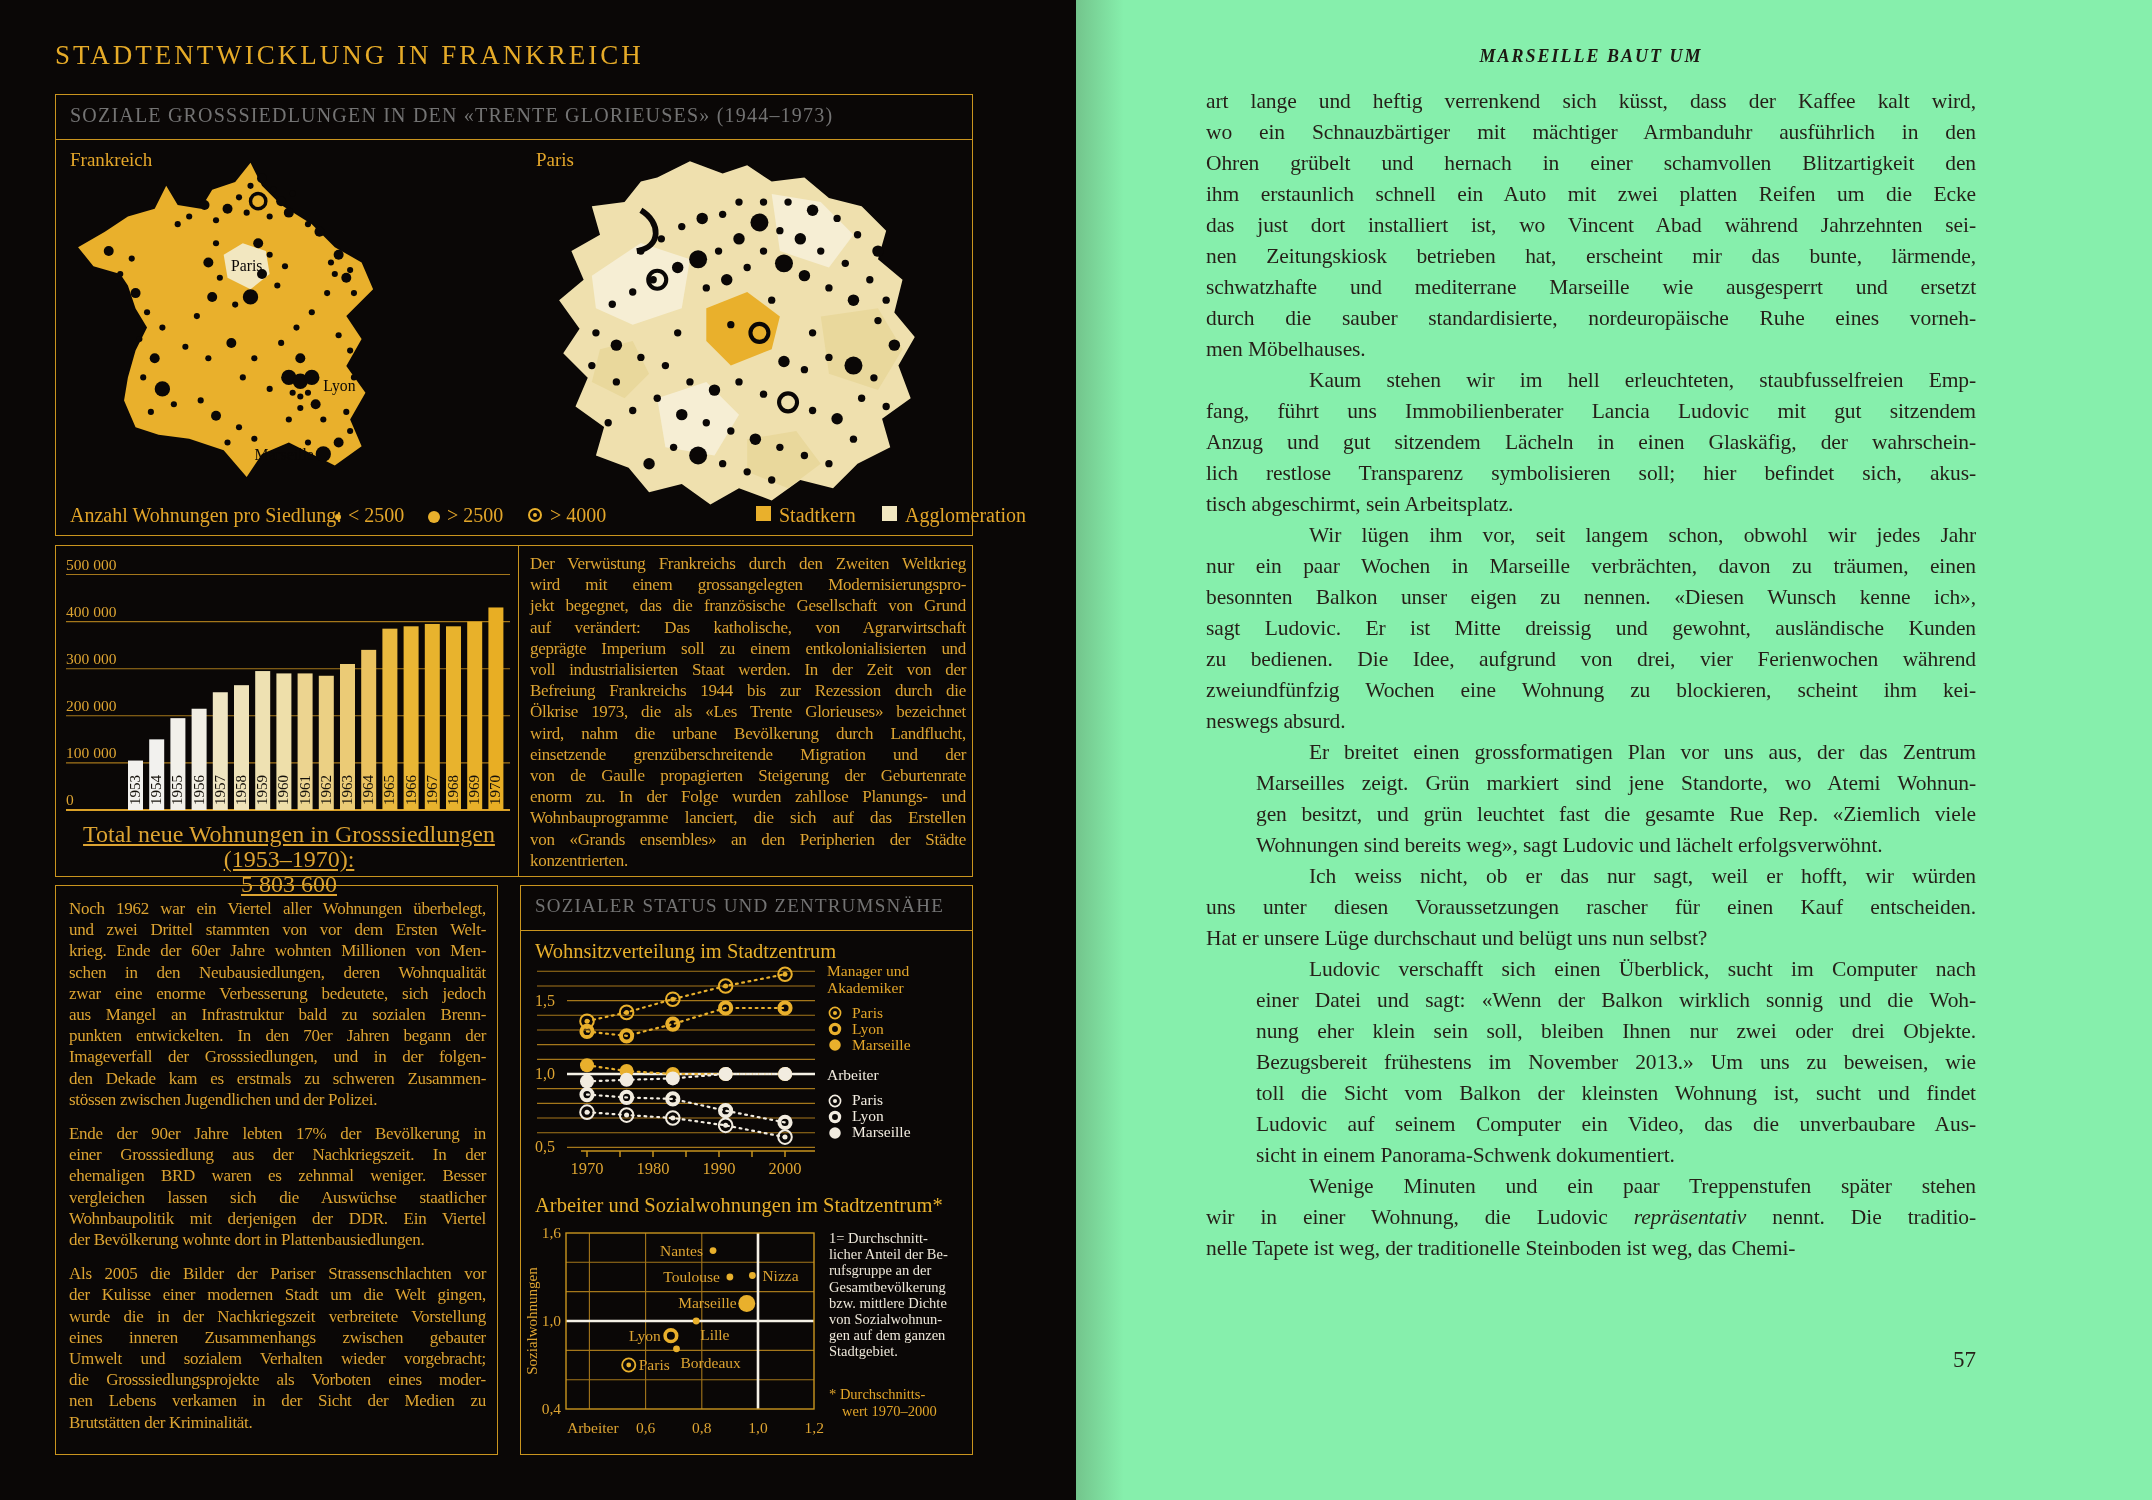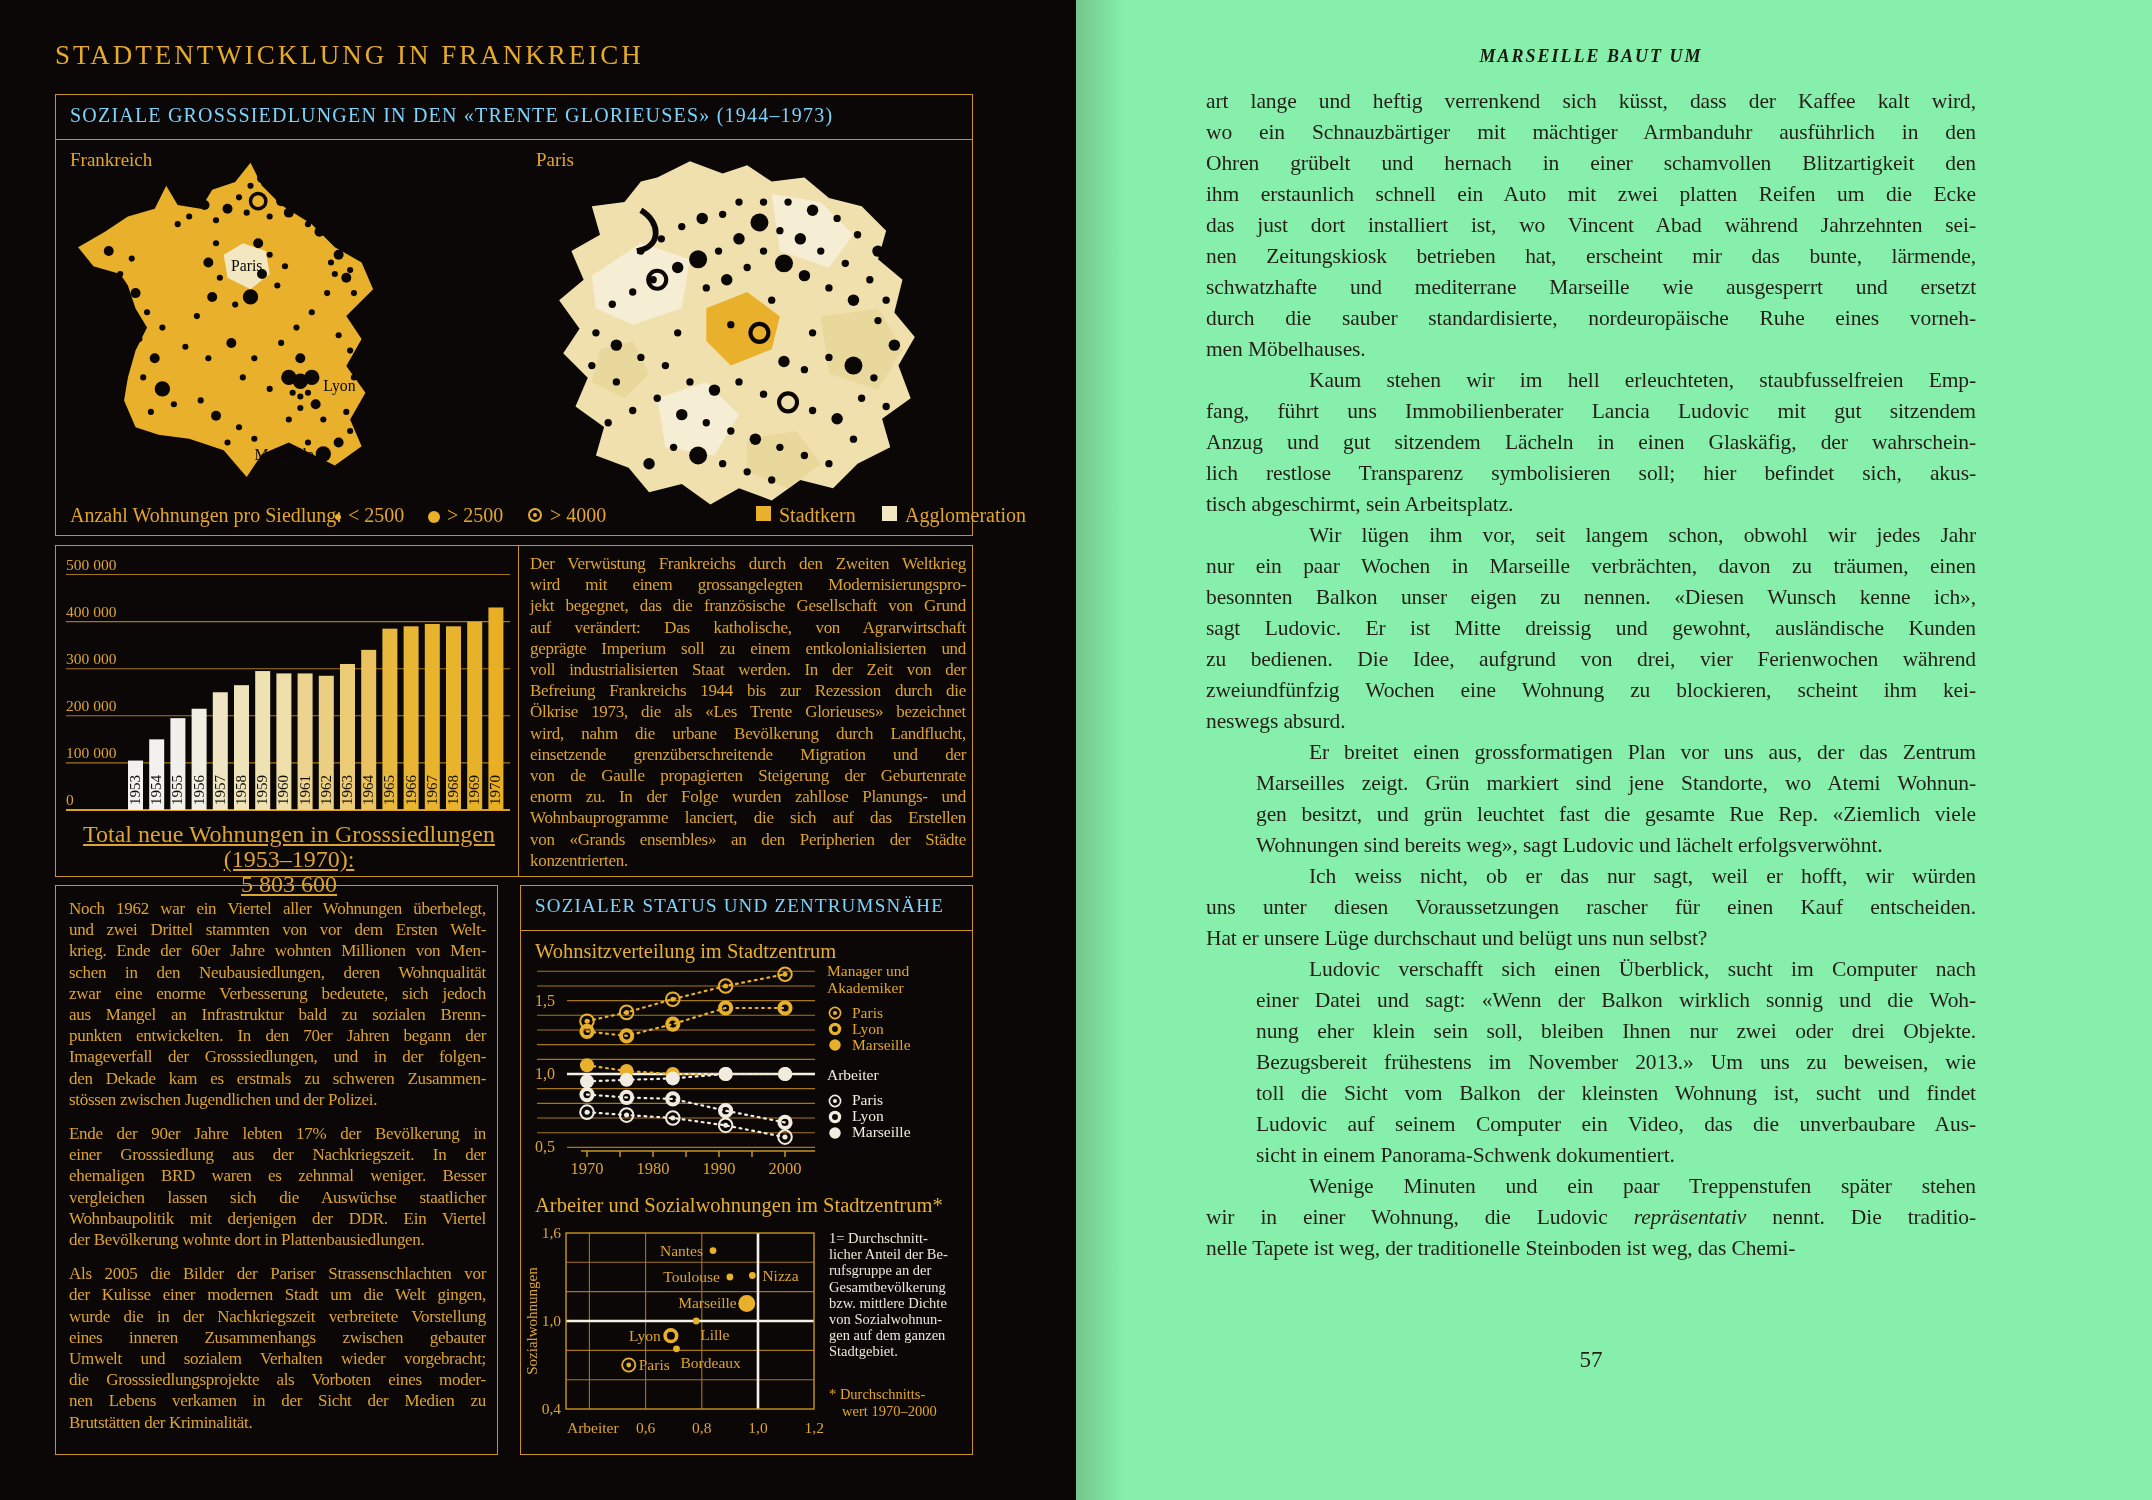--- a/index.html
+++ b/index.html
@@ -6,21 +6,21 @@
   #spread{position:relative;width:2152px;height:1500px;overflow:hidden;
           font-family:"Liberation Serif","DejaVu Serif",serif;}
   
   #left{position:absolute;left:0;top:0;width:1076px;height:1500px;background:#0a0706;}
   .lp-title{position:absolute;left:55px;top:40px;font-size:27px;letter-spacing:3px;color:#e6ab28;}
   .box{position:absolute;border:1.5px solid #c9941e;box-sizing:border-box;}
   #box1{left:55px;top:94px;width:918px;height:442px;}
   #box2{left:55px;top:545px;width:918px;height:332px;}
   #box3{left:55px;top:885px;width:443px;height:570px;}
   #box4{left:520px;top:885px;width:453px;height:570px;}
-  .panel-header{position:absolute;left:14px;top:9px;font-size:20px;letter-spacing:1.2px;color:#7dd3fc;}
+  .panel-header{position:absolute;left:14px;top:9px;font-size:20px;letter-spacing:1.2px;color:#737373;}
   .hrule{position:absolute;left:0;right:0;top:44px;border-top:1.5px solid #c9941e;}
   .map-label{position:absolute;font-size:19px;color:#e3a62a;}
   .leg-label{position:absolute;font-size:20px;color:#e3a62a;}
   .leg-sq{position:absolute;width:15px;height:15px;}
   .mk{position:absolute;border-radius:50%;}
   .gl{font-size:17px;line-height:21.2px;letter-spacing:-0.3px;color:#dda432;}
   .jl{text-align:justify;text-align-last:justify;}
   .para3{margin-bottom:13px;}
   .sub{position:absolute;left:14px;font-size:20.5px;color:#e8b02c;}
   #legend1{position:absolute;left:306px;top:77px;width:145px;font-size:15.5px;line-height:16.5px;}
@@ -41,21 +41,21 @@
   
   #right{position:absolute;left:1076px;top:0;width:1076px;height:1500px;background:#86efac;}
   .gutter{position:absolute;left:0;top:0;width:48px;height:100%;
           background:linear-gradient(to right,rgba(40,28,12,0.20),rgba(40,28,12,0));pointer-events:none;}
   .rp-header{position:absolute;left:130px;top:46px;width:770px;text-align:center;
              font-size:18px;font-weight:bold;font-style:italic;letter-spacing:2px;color:#1d1913;}
   #rp-body{position:absolute;left:130px;top:86px;width:770px;}
   .rl{height:31px;line-height:31px;font-size:21.5px;letter-spacing:-0.1px;color:#261f18;}
   .rl.rq{margin-left:50px;}
   .rl.ri{text-indent:103px;}
-  .rp-pagenum{position:absolute;left:130px;top:1347px;width:770px;text-align:center;
+  .rp-pagenum{position:absolute;left:130px;top:1347px;width:770px;text-align:right;
               font-size:23px;color:#261f18;}
 </style>
 </head>
 <body>
 
 <div id="spread">
 
   <div id="left">
     <div class="lp-title">STADTENTWICKLUNG IN FRANKREICH</div>
 

